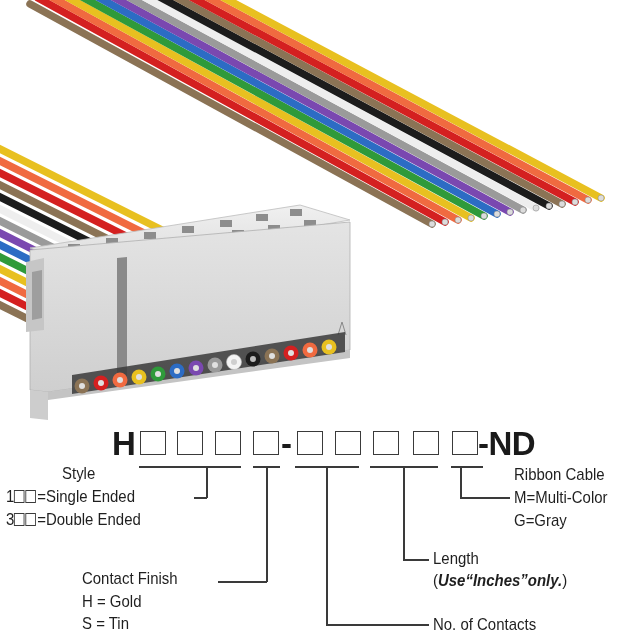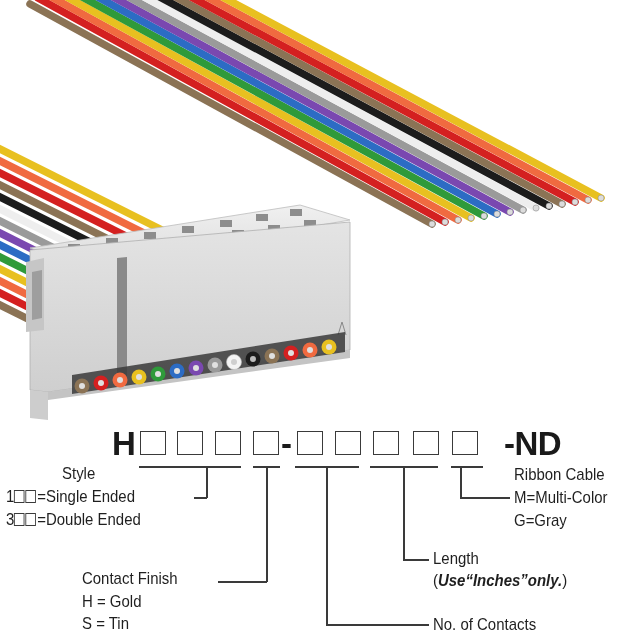--- a/index.html
+++ b/index.html
@@ -162,21 +162,21 @@
   <span class="pn" style="left:281px;">-</span>
 
   <div class="box" style="left:297px;"></div>
   <div class="box" style="left:335px;"></div>
 
   <div class="box" style="left:373px;"></div>
   <div class="box" style="left:413px;"></div>
 
   <div class="box" style="left:452px;"></div>
 
-  <span class="pn" style="left:504px;">-ND</span>
+  <span class="pn" style="left:478px;">-ND</span>
 </div>
 
 <div>
 
   <div class="line" style="left:139px; top:466px; width:102px; height:1.5px;"></div>
   <div class="line" style="left:206px; top:466px; width:1.5px; height:32px;"></div>
   <div class="line" style="left:194px; top:497px; width:13px; height:1.5px;"></div>
 
   <div class="line" style="left:253px; top:466px; width:27px; height:1.5px;"></div>
   <div class="line" style="left:266px; top:466px; width:1.5px; height:116px;"></div>

